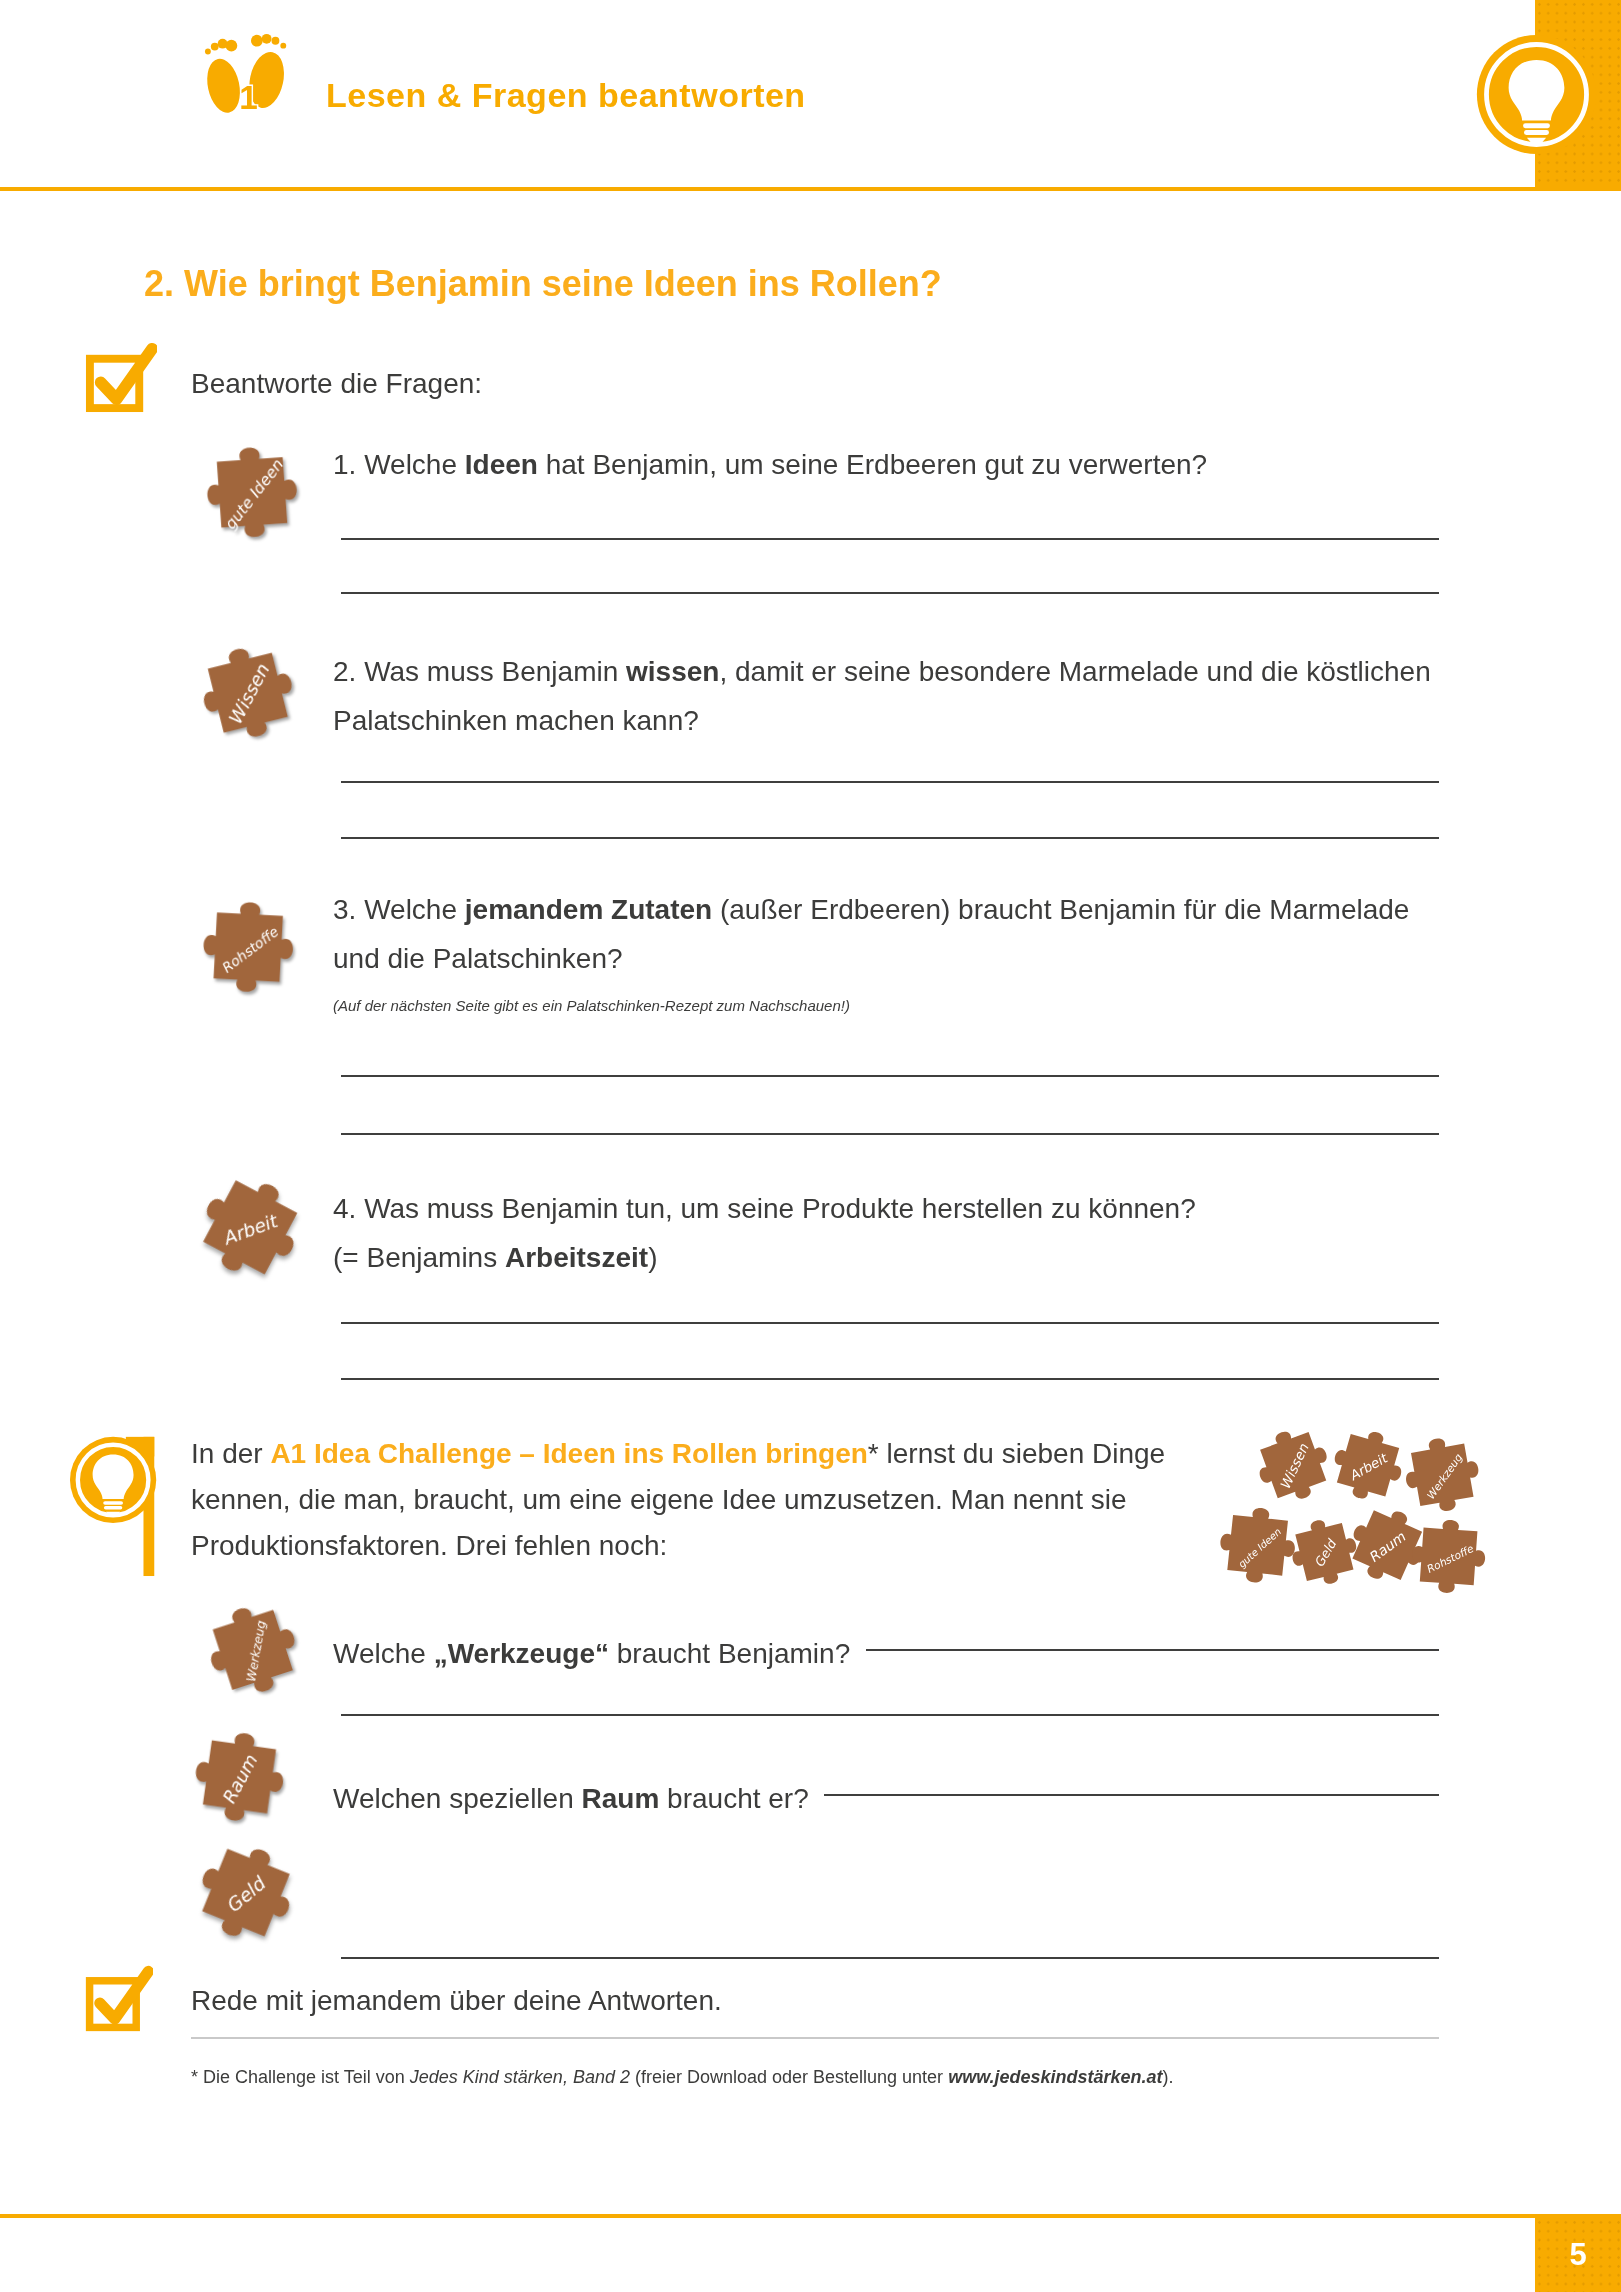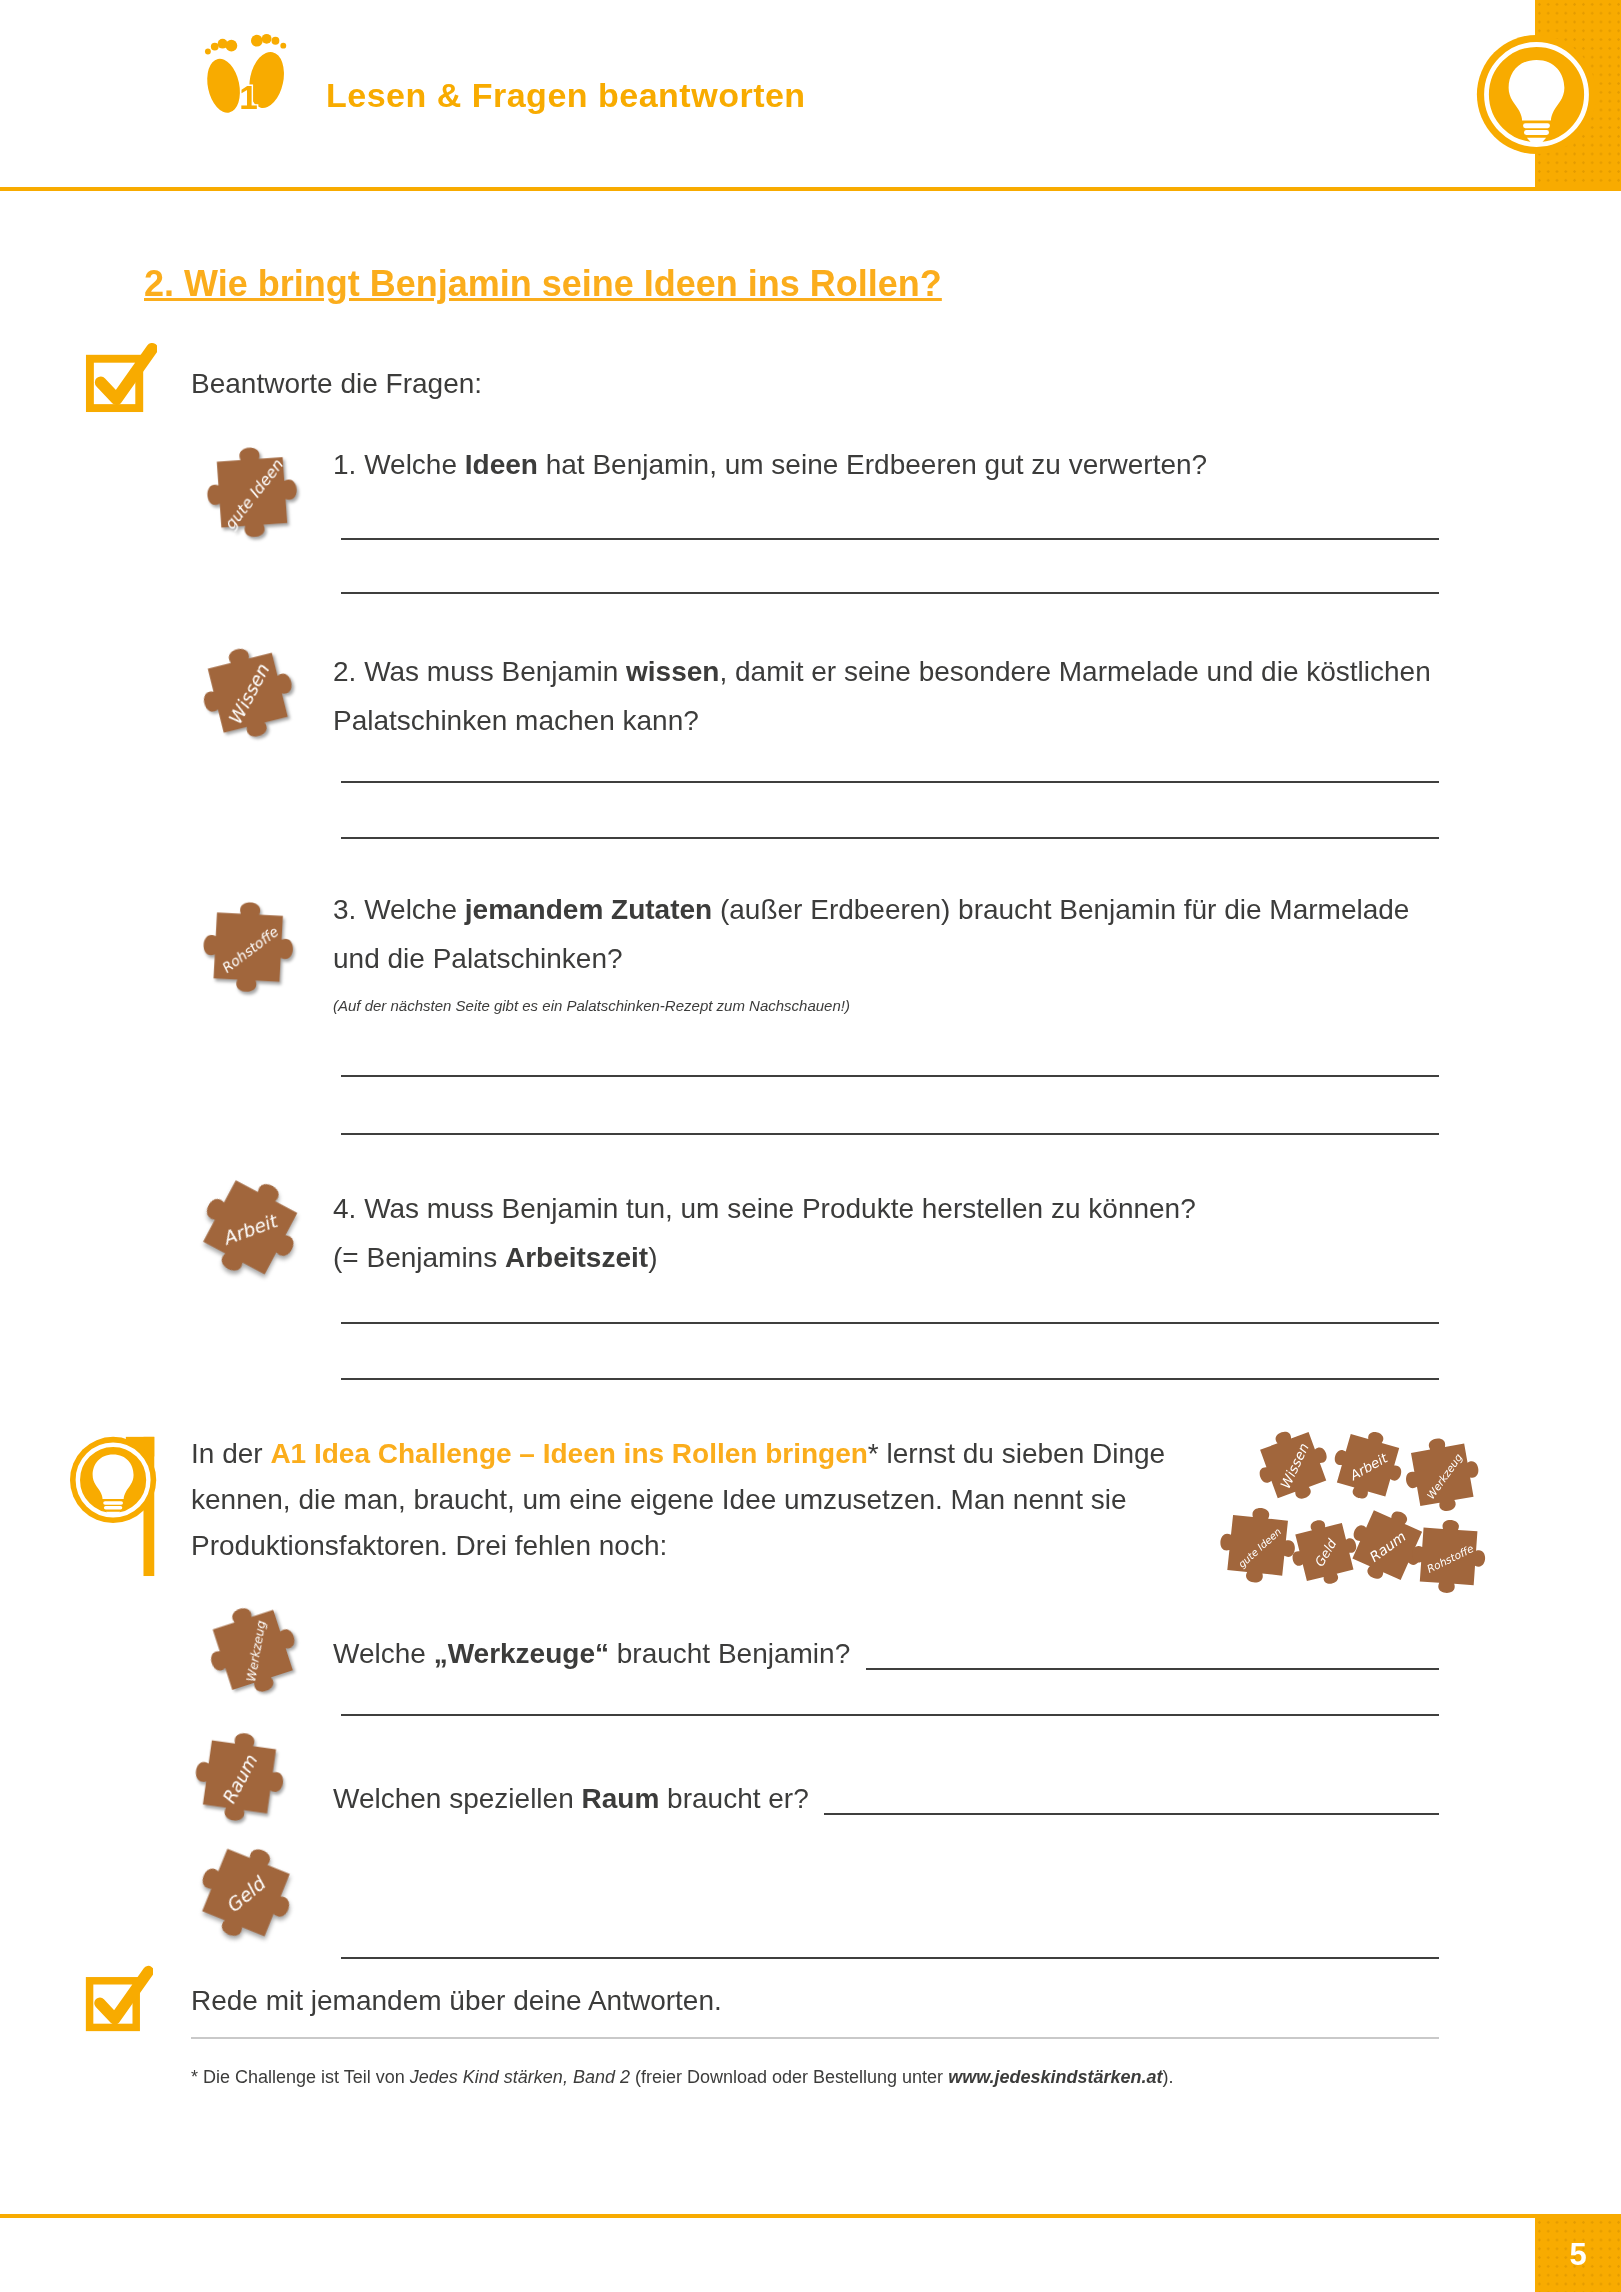--- a/index.html
+++ b/index.html
@@ -2,26 +2,26 @@
 <html><head>
 <meta charset="utf-8">
 <style>
   html,body{margin:0;padding:0;background:#ffffff;}
   .page{position:relative;width:1621px;height:2293px;background:#fff;
         font-family:"Liberation Sans",sans-serif;color:#3c3c3b;overflow:hidden;}
   .abs{position:absolute;}
   .accent-bg{background:#F8AB00;}
   .dotted{background-image:radial-gradient(rgba(182,120,0,.30) 1.3px,transparent 1.4px);background-size:8.8px 8.8px;}
   .hdr-label{font-size:34px;font-weight:700;color:#F8AB00;letter-spacing:0.5px;}
-  .title{font-size:36px;font-weight:700;color:#FBAD1C;text-decoration:underline;}
+  .title{font-size:36px;font-weight:700;color:#FBAD1C;}
   .body-text{font-size:28px;line-height:49px;}
   .q-text{font-size:28px;line-height:49px;}
   .q-note{font-size:15px;font-style:italic;line-height:31px;color:#3c3c3b;}
   .ans-line{border-bottom:2.5px solid #3f3f3e;height:0;}
-  .fillrow{display:flex;align-items:flex-end;}
+  .fillrow{display:flex;align-items:center;}
   .fillrow .fr-text{flex:0 0 auto;white-space:nowrap;}
   .fillrow .fr-line{flex:1 1 auto;border-bottom:2.5px solid #3f3f3e;height:0;margin:0 0 7.8px 15.7px;}
   .divider{border-top:2px solid #c9c9c9;height:0;}
   .footnote{font-size:18px;line-height:38px;}
   .pagenum{display:flex;align-items:center;justify-content:center;
            color:#fff;font-size:31px;font-weight:700;}
   .puzzle-label{fill:#fff;font-style:italic;font-family:"DejaVu Sans",cursive;}
   svg{display:block;}
 </style>
 </head>

